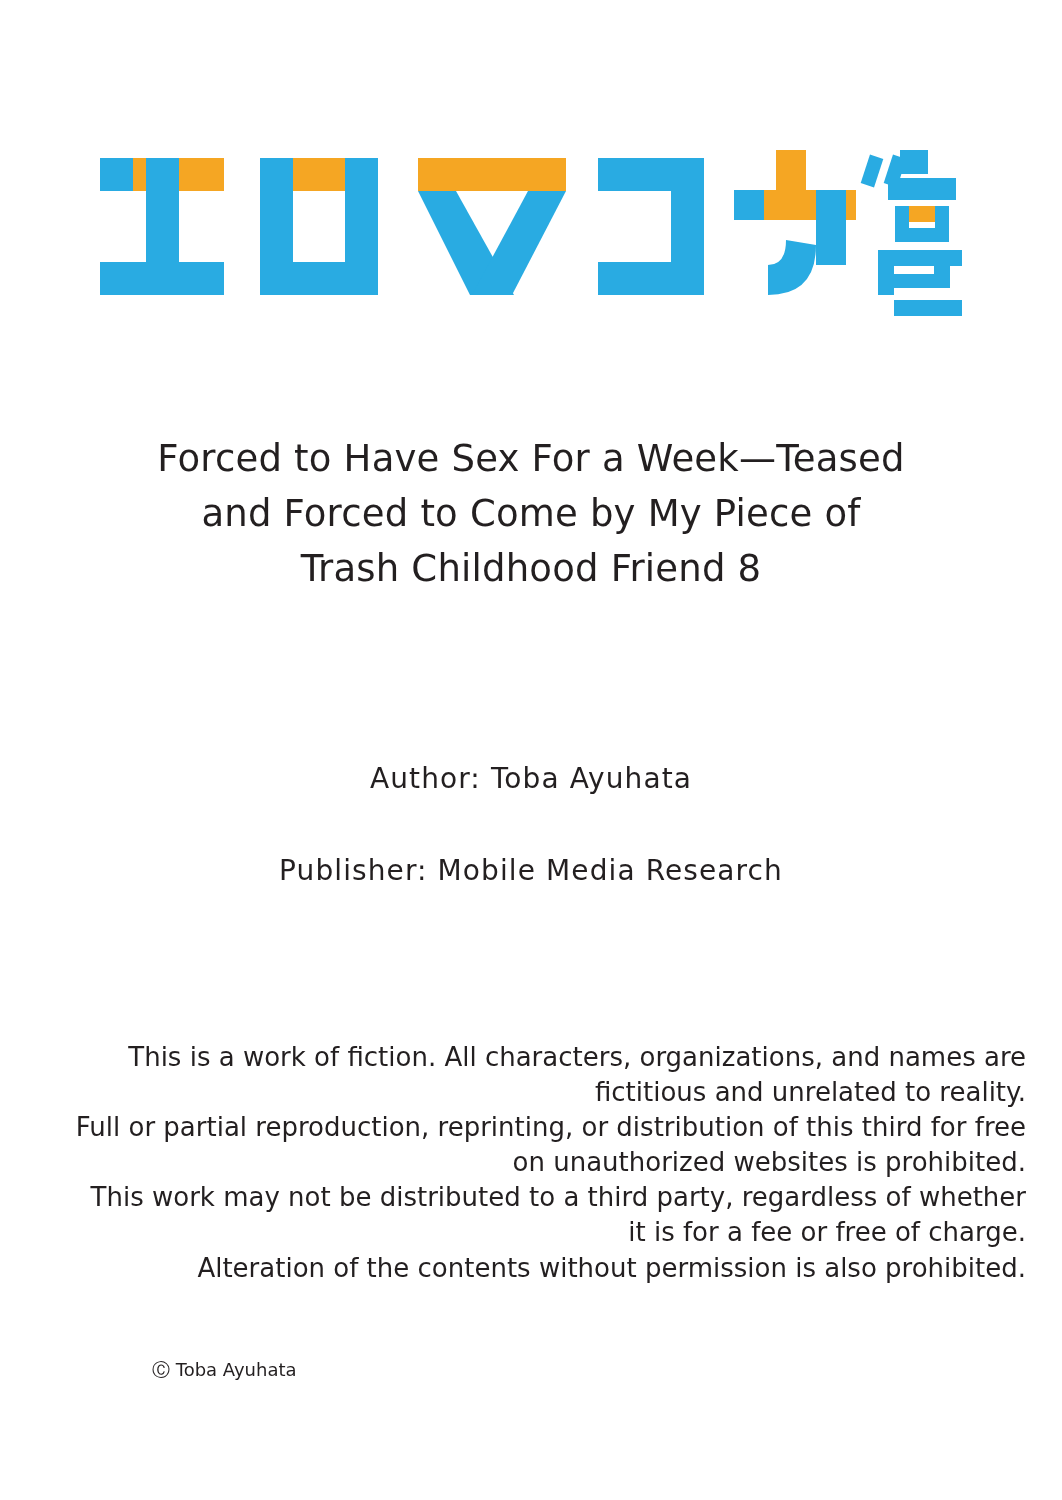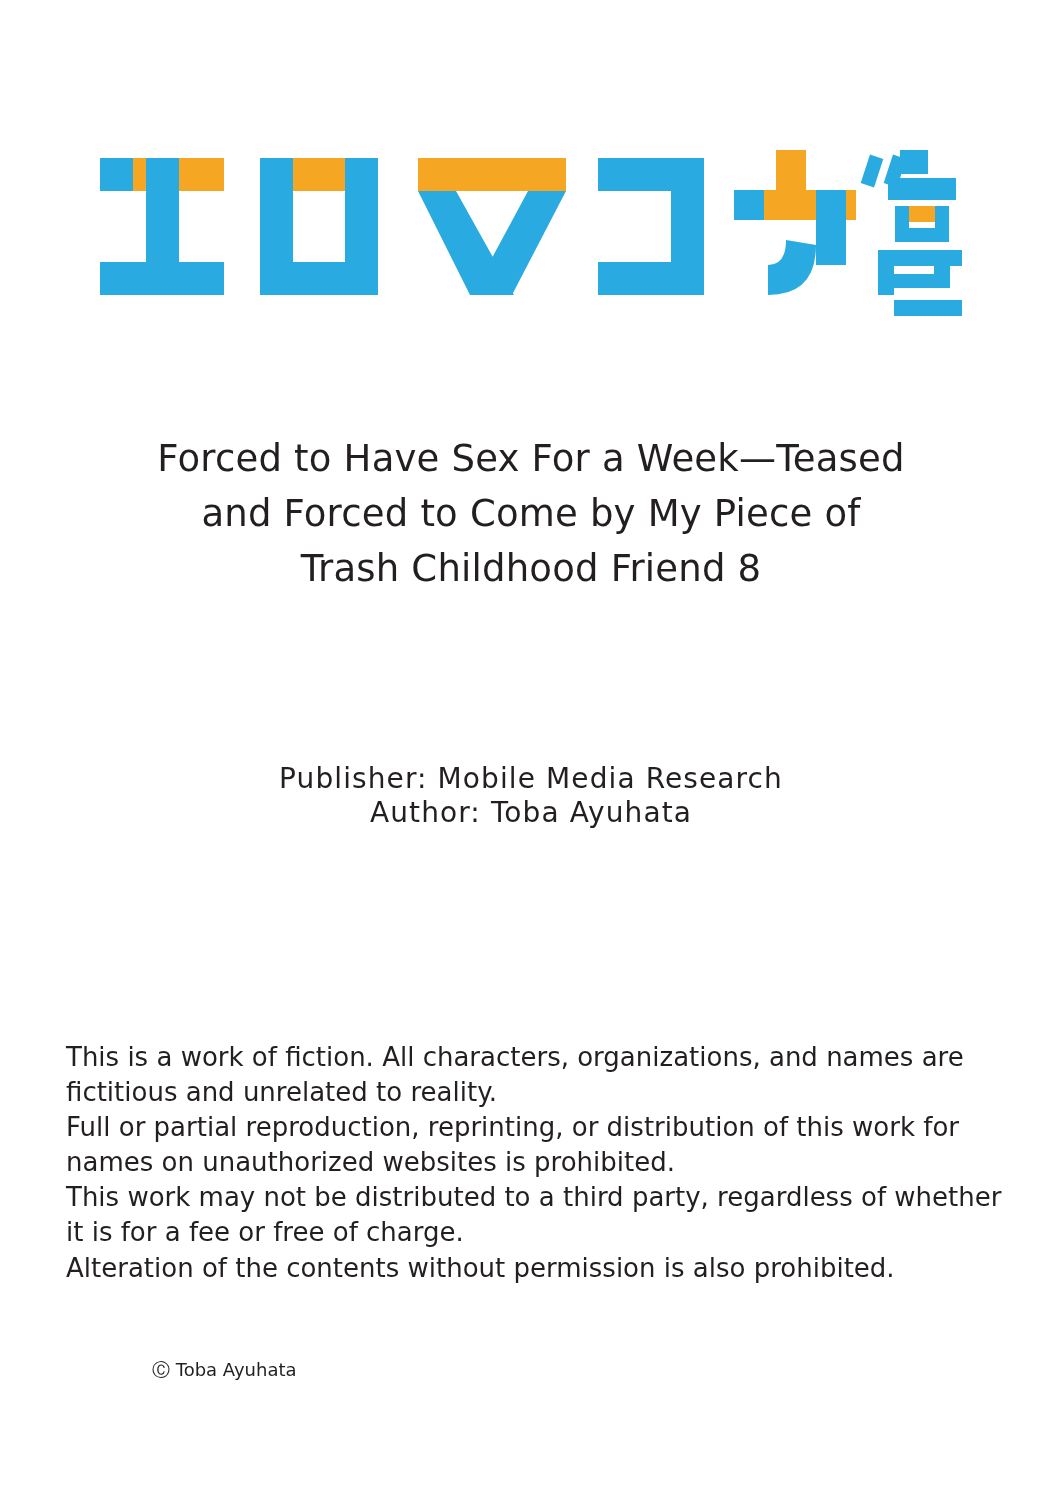--- a/index.html
+++ b/index.html
@@ -79,20 +79,21 @@
     left: 66px;
     width: 960px;
   }
   .legal p {
     margin: 0;
     font-family: "DejaVu Sans", sans-serif;
     font-size: 26px;
     line-height: 1.35;
     color: #231f20;
     font-weight: 400;
+    text-align: right;
   }
 
   
   .copyright {
     position: absolute;
     top: 1358px;
     left: 152px;
     font-family: "DejaVu Sans", sans-serif;
     font-size: 18px;
     color: #231f20;
@@ -145,26 +146,26 @@
       <rect x="834" y="100" width="16" height="38" fill="#29ABE2"></rect>
       <rect x="794" y="150" width="68" height="16" fill="#29ABE2"></rect>
     </svg>
   </div>
 
   <div class="title-block">
     <div class="title-text">Forced to Have Sex For a Week—Teased and Forced to Come by My Piece of Trash Childhood Friend 8</div>
   </div>
 
   <div class="credits">
+    <div class="credit-line author">Author: Toba Ayuhata</div>
     <div class="credit-line publisher">Publisher: Mobile Media Research</div>
-    <div class="credit-line author">Author: Toba Ayuhata</div>
   </div>
 
   <div class="legal">
     <p>This is a work of fiction. All characters, organizations, and names are fictitious and unrelated to reality.</p>
-    <p>Full or partial reproduction, reprinting, or distribution of this work for names on unauthorized websites is prohibited.</p>
+    <p>Full or partial reproduction, reprinting, or distribution of this third for free on unauthorized websites is prohibited.</p>
     <p>This work may not be distributed to a third party, regardless of whether it is for a fee or free of charge.</p>
     <p>Alteration of the contents without permission is also prohibited.</p>
   </div>
 
   <div class="copyright">Ⓒ Toba Ayuhata</div>
 
 </div>
 
 </body></html>

